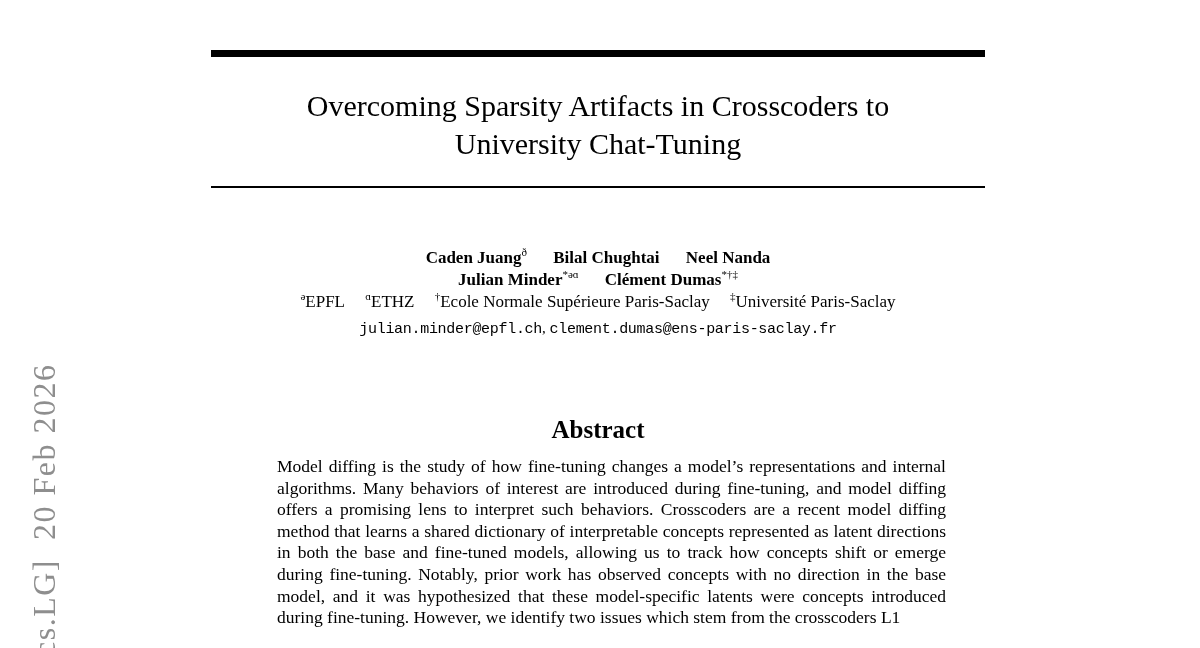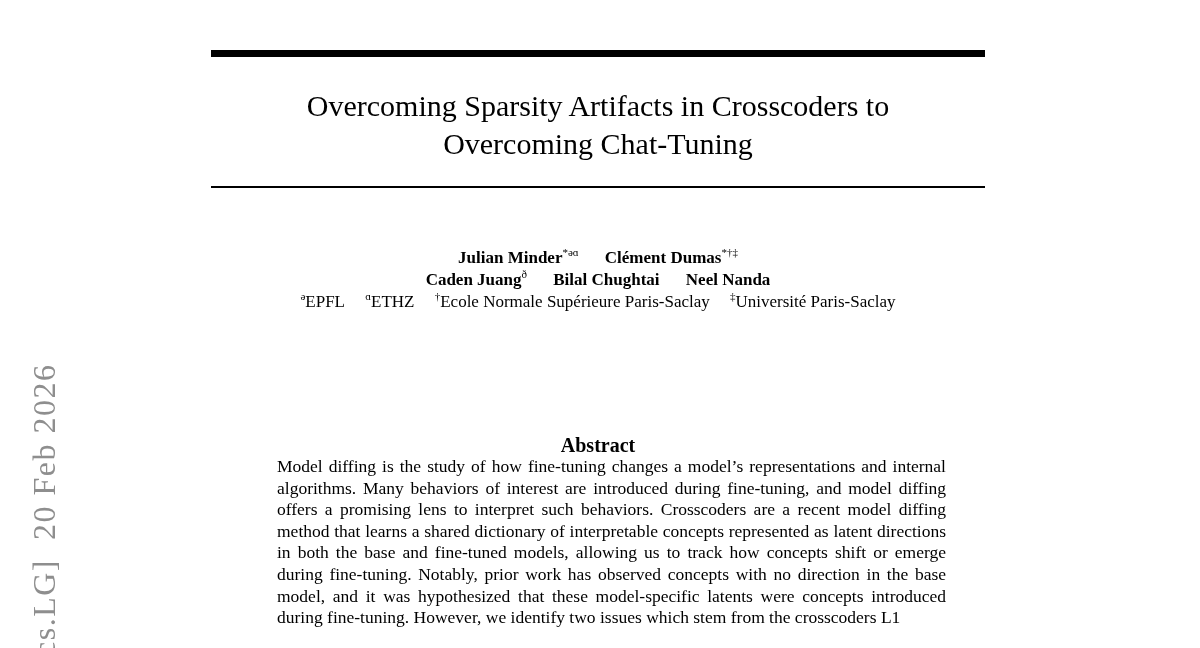--- a/index.html
+++ b/index.html
@@ -88,25 +88,25 @@
   }
   .email-line .mono {
     font-family: "Liberation Mono", monospace;
     letter-spacing: -0.3px;
   }
 
   
   .abstract-heading {
     position: absolute;
     left: 211px;
-    top: 434px;
+    top: 416px;
     width: 774px;
     margin: 0;
     text-align: center;
-    font-size: 20px;
+    font-size: 25px;
     font-weight: bold;
   }
   .abstract-body {
     position: absolute;
     left: 277px;
     top: 456px;
     width: 669px;
     margin: 0;
     font-size: 17.5px;
     line-height: 21.6px;
@@ -115,43 +115,46 @@
 </style>
 </head>
 <body>
 
 <div class="watermark">cs.LG]  20 Feb 2026</div>
 
 <div class="rule-thick"></div>
 
 <h1 class="title">
   <span class="tline">Overcoming Sparsity Artifacts in Crosscoders to</span>
-  <span class="tline">Overcoming Chat-Tuning</span>
+  <span class="tline">University Chat-Tuning</span>
 </h1>
 
 <div class="rule-thin"></div>
 
 <div class="authorblock">
 
   <div class="authors-line">
-    <span class="author"><b>Julian Minder</b><sup class="mark">*ǝɑ</sup></span>
-    <span class="author"><b>Clément Dumas</b><sup class="mark">*†‡</sup></span>
+    <span class="author"><b>Caden Juang</b><sup class="mark">ð</sup></span>
+    <span class="author"><b>Bilal Chughtai</b><sup class="mark"></sup></span>
+    <span class="author"><b>Neel Nanda</b><sup class="mark"></sup></span>
   </div>
 
   <div class="authors-line">
-    <span class="author"><b>Caden Juang</b><sup class="mark">ð</sup></span>
-    <span class="author"><b>Bilal Chughtai</b><sup class="mark"></sup></span>
-    <span class="author"><b>Neel Nanda</b><sup class="mark"></sup></span>
+    <span class="author"><b>Julian Minder</b><sup class="mark">*ǝɑ</sup></span>
+    <span class="author"><b>Clément Dumas</b><sup class="mark">*†‡</sup></span>
   </div>
 
   <div class="affil-line">
     <span class="affil"><sup class="mark">ǝ</sup><span>EPFL</span></span>
     <span class="affil"><sup class="mark">ɑ</sup><span>ETHZ</span></span>
     <span class="affil"><sup class="mark">†</sup><span>Ecole Normale Supérieure Paris-Saclay</span></span>
     <span class="affil"><sup class="mark">‡</sup><span>Université Paris-Saclay</span></span>
   </div>
 
 
+  <div class="email-line">
+    <span class="mono">julian.minder@epfl.ch</span><span>, </span><span class="mono">clement.dumas@ens-paris-saclay.fr</span>
+  </div>
 
 </div>
 
 <h2 class="abstract-heading">Abstract</h2>
 <p class="abstract-body">Model diffing is the study of how fine-tuning changes a model’s representations and internal algorithms. Many behaviors of interest are introduced during fine-tuning, and model diffing offers a promising lens to interpret such behaviors. Crosscoders are a recent model diffing method that learns a shared dictionary of interpretable concepts represented as latent directions in both the base and fine-tuned models, allowing us to track how concepts shift or emerge during fine-tuning. Notably, prior work has observed concepts with no direction in the base model, and it was hypothesized that these model-specific latents were concepts introduced during fine-tuning. However, we identify two issues which stem from the crosscoders L1</p>
 
 </body></html>

